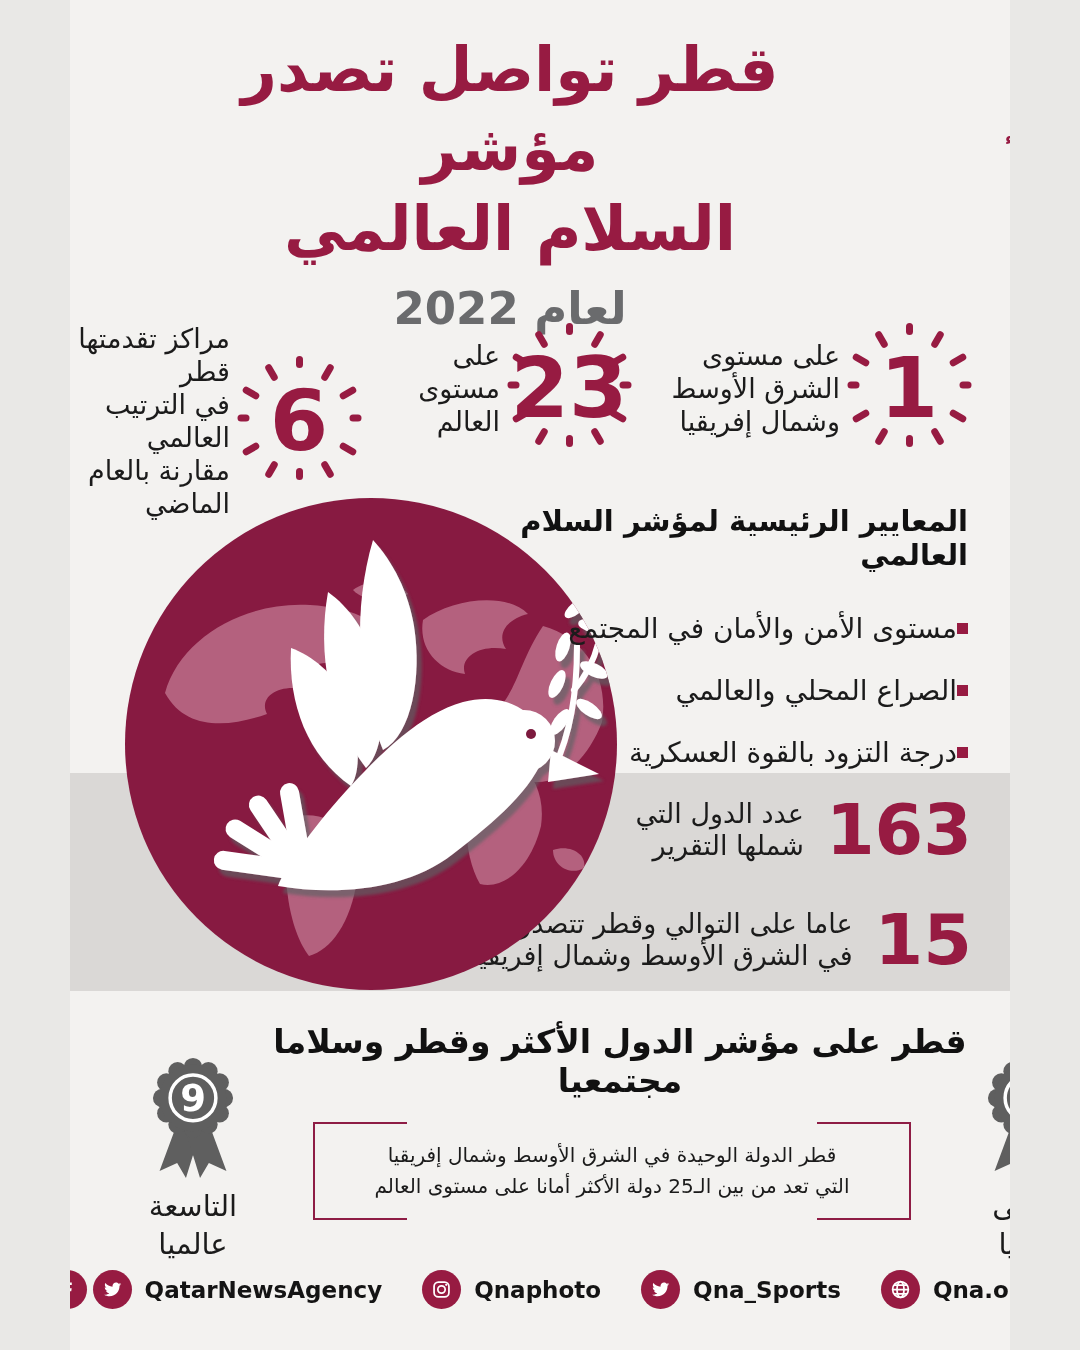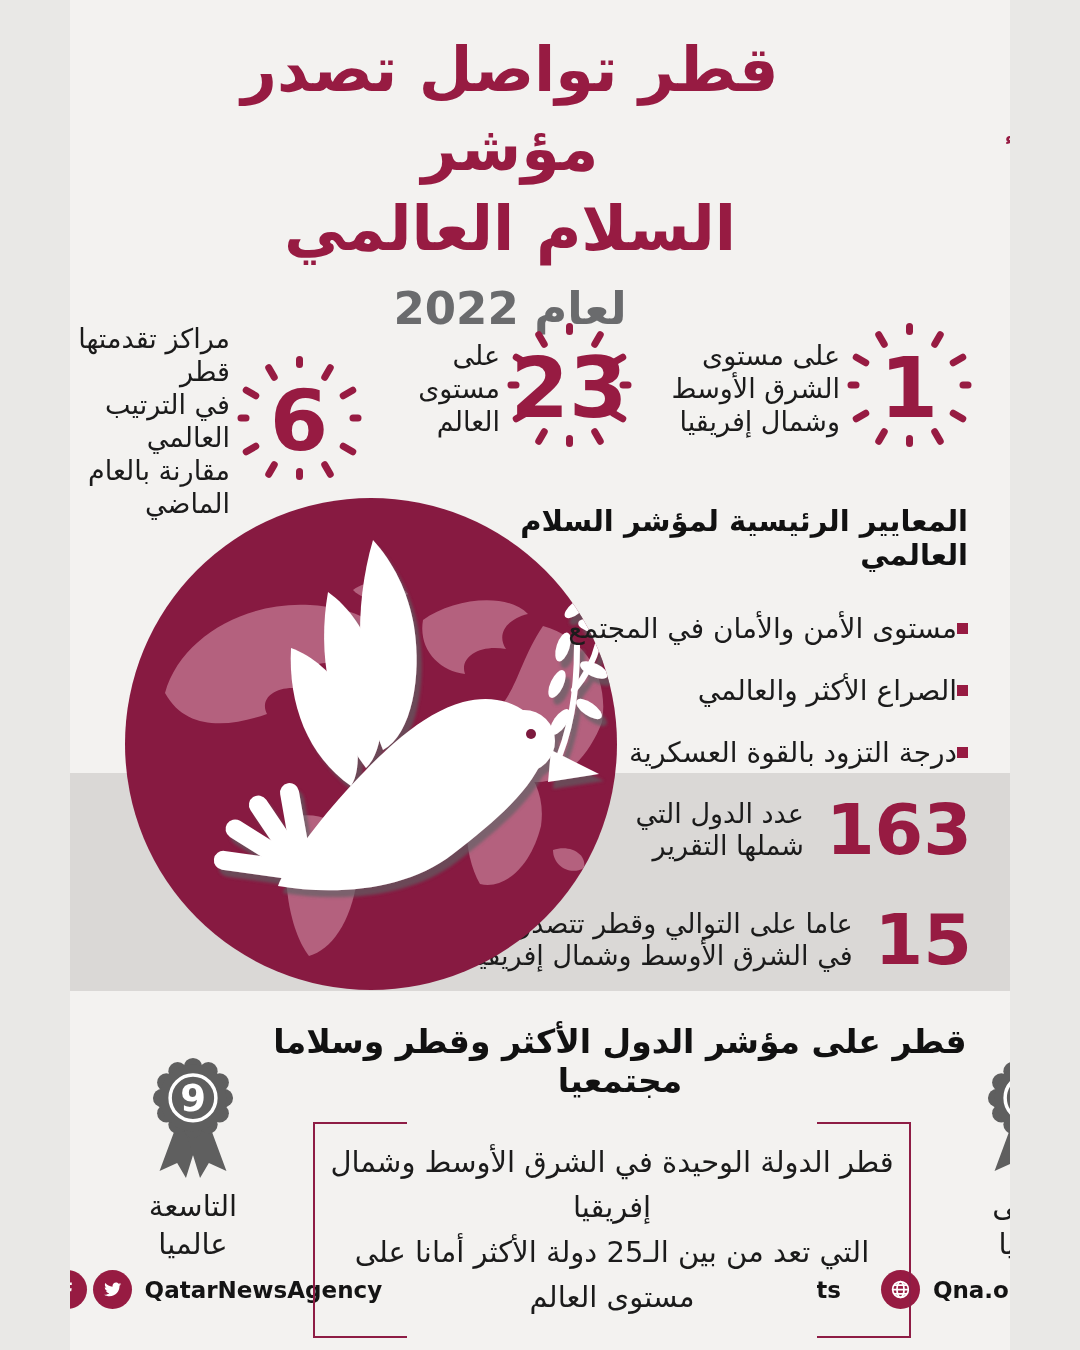--- a/index.html
+++ b/index.html
@@ -63,21 +63,21 @@
   
   .criteria{position:absolute;top:504px;right:42px;width:560px;direction:rtl;z-index:3;}
   .criteria-heading{font-size:29px;font-weight:800;color:#111;margin-bottom:40px;}
   .criteria-item{display:flex;align-items:center;font-size:28px;color:var(--ink);margin-bottom:29px;}
   .bullet-square{flex:0 0 11px;width:11px;height:11px;background:var(--maroon);display:inline-block;}
 
   
   .bottom-heading{position:absolute;top:1022px;left:200px;right:40px;text-align:center;direction:rtl;font-size:33px;font-weight:800;color:#111;}
   .callout{position:relative;position:absolute;left:243px;top:1122px;width:598px;border:2px solid #8e1d45;padding:16px 6px;z-index:2;}
   .callout::before{content:"";position:absolute;top:-2px;bottom:-2px;left:92px;right:92px;background:var(--bg);}
-  .callout-text{position:relative;z-index:1;text-align:center;direction:rtl;font-size:29px;line-height:1.55;color:var(--ink);white-space:pre-line;}
+  .callout-text{position:relative;z-index:1;text-align:center;direction:rtl;font-size:20px;line-height:1.55;color:var(--ink);white-space:pre-line;}
 
   .badge{position:absolute;width:130px;text-align:center;}
   .badge-left{left:58px;top:1046px;}
   .badge-right{left:893px;top:1046px;}
   .badge svg{display:block;margin:0 auto;}
   .badge-label{margin-top:10px;font-size:29px;line-height:1.3;color:var(--ink);direction:rtl;white-space:pre-line;}
 
   
   .footer{position:absolute;left:0;right:0;top:1270px;display:flex;justify-content:center;align-items:center;gap:40px;direction:ltr;}
   .fgroup{display:flex;align-items:center;gap:13px;}
@@ -244,21 +244,21 @@
   </div>
 
   <div class="criteria">
     <div class="criteria-heading">المعايير الرئيسية لمؤشر السلام العالمي</div>
     <div class="criteria-item">
       <span class="bullet-square"></span>
       <span>مستوى الأمن والأمان في المجتمع</span>
     </div>
     <div class="criteria-item">
       <span class="bullet-square"></span>
-      <span>الصراع الأكثر والعالمي</span>
+      <span>الصراع المحلي والعالمي</span>
     </div>
     <div class="criteria-item">
       <span class="bullet-square"></span>
       <span>درجة التزود بالقوة العسكرية</span>
     </div>
   </div>
 
   <div class="bottom-heading">قطر على مؤشر الدول الأكثر وقطر وسلاما مجتمعيا</div>
 
   <div class="badge badge-left">

